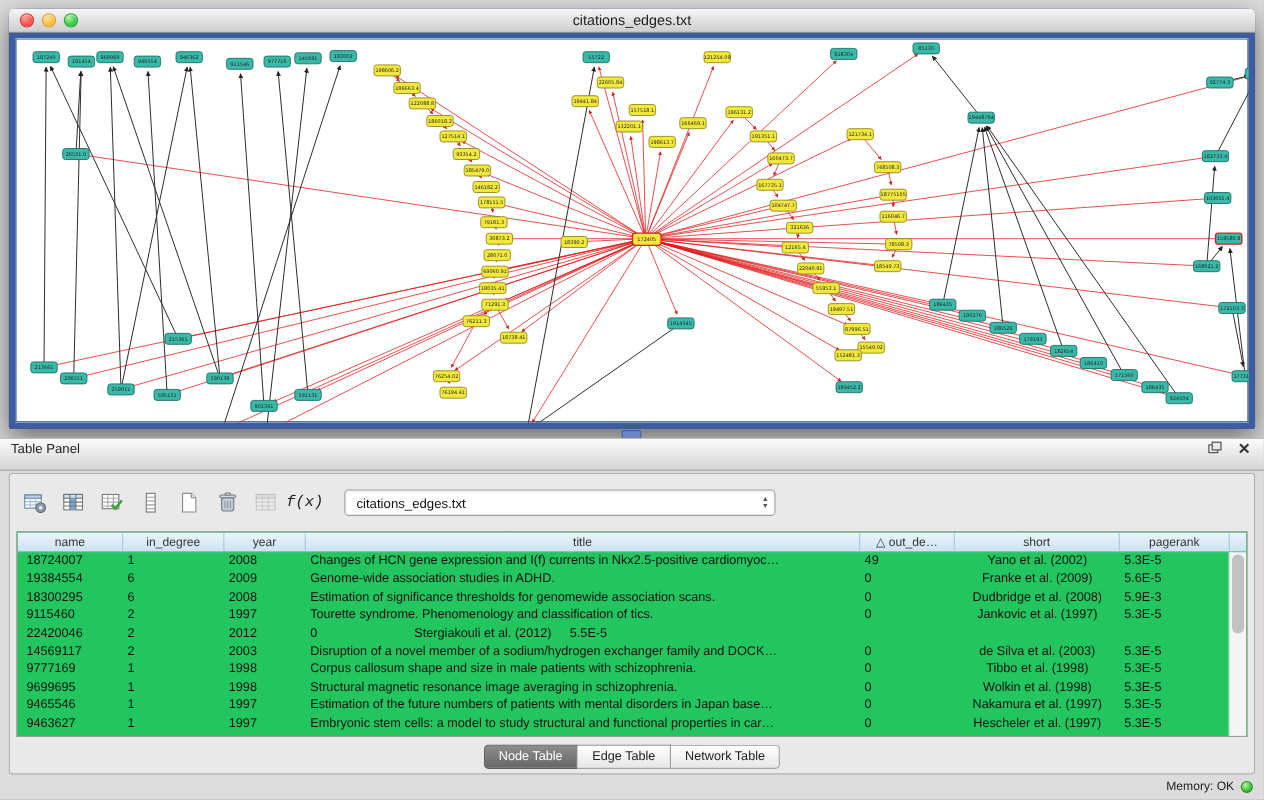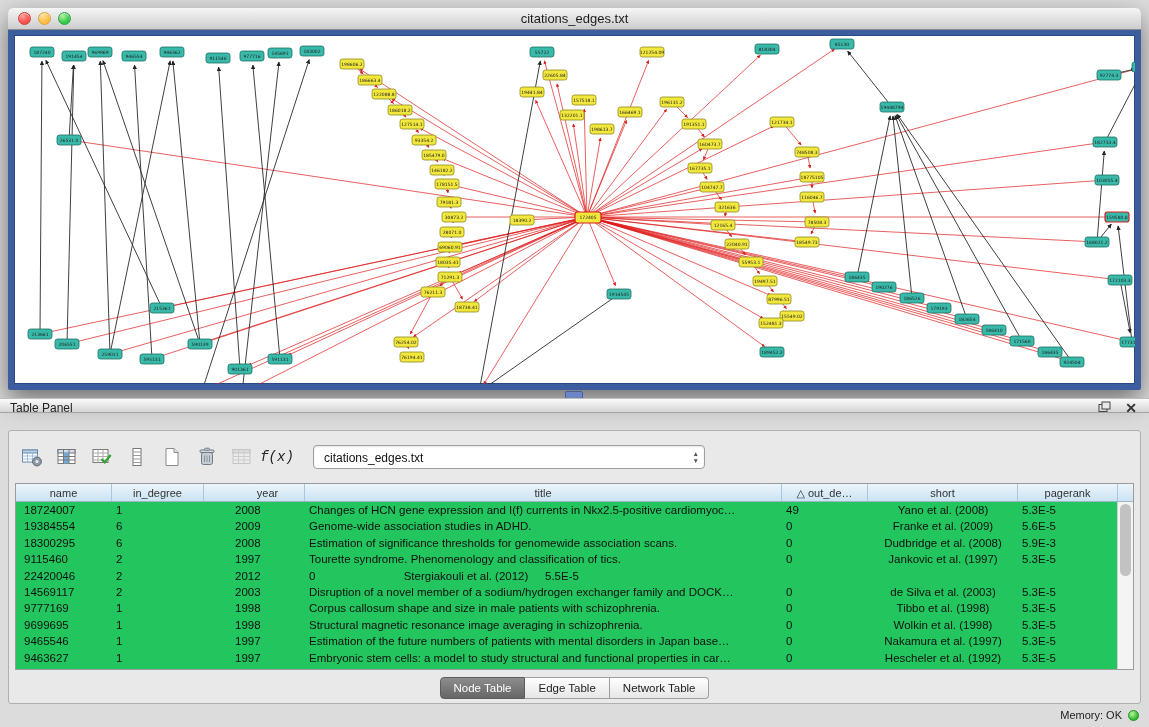--- a/index.html
+++ b/index.html
@@ -19,21 +19,21 @@
   .tl.grn{background:radial-gradient(circle at 35% 30%,#b6f3a0,#35c94c 60%);border:1px solid #2ca33e;box-sizing:border-box;}
   .wtitle{text-align:center;line-height:21px;font-size:13px;color:#1d1d1d;}
   .canvas-frame{position:absolute;left:6px;right:6px;top:27px;bottom:6px;background:#fff;
                 box-shadow:inset 0 0 0 1px #2a4a86;}
   .canvas-frame svg{display:block;width:100%;height:100%;}
   .nlab{font-family:"DejaVu Sans",sans-serif;font-size:4.5px;fill:#222;}
   .win-grip{position:absolute;left:565px;top:391px;width:16px;height:6px;background:#6b86c4;
             border-radius:2px;border:1px solid #44609e;}
 
   
-  .panel-hdr{position:absolute;left:0;top:398px;width:1149px;height:15px;box-sizing:border-box;
+  .panel-hdr{position:absolute;left:0;top:398px;width:1149px;height:30px;box-sizing:border-box;
              background:linear-gradient(#fbfbfb,#d4d4d4);border-top:1px solid #bdbdbd;
              border-bottom:1px solid #a3a3a3;font-size:12px;color:#222;line-height:18px;padding:0 10px;}
   .panel-hdr .hicons{position:absolute;right:12px;top:0;height:19px;display:flex;align-items:center;gap:14px;}
   .close-x{font-size:14px;font-weight:bold;color:#333;line-height:19px;cursor:default;}
 
   
   .panel-inner{position:absolute;left:8px;top:430px;width:1131px;height:272px;background:#e9e9e9;
                border:1px solid #b0b0b0;border-radius:3px;}
   .toolbar{position:absolute;left:10px;top:12px;height:28px;display:flex;align-items:center;gap:9px;}
   .icon-btn{width:26px;height:26px;display:flex;align-items:center;justify-content:center;}
@@ -47,21 +47,21 @@
   .tablebox{position:absolute;left:6px;right:6px;top:52px;height:185px;background:#22c55e;
             border:1px solid #9c9c9c;display:flex;flex-direction:column;overflow:hidden;}
   .thead{display:flex;height:18px;background:linear-gradient(#ecf5fb,#cbe3f2);
          border-bottom:1px solid #9cb6c6;padding-right:15px;box-sizing:border-box;flex:none;}
   .th{border-right:1px solid #a9c7dc;font-size:11px;color:#333;text-align:center;line-height:18px;
       overflow:hidden;white-space:nowrap;box-sizing:border-box;}
   .tbody{flex:1;position:relative;padding-right:15px;box-sizing:border-box;overflow:hidden;}
   .tr{display:flex;height:16.4px;}
   .td{font-size:11.5px;color:#111;line-height:16.4px;white-space:nowrap;overflow:hidden;
       box-sizing:border-box;padding:0 4px;}
-  .c0{width:96px;}.c1{width:92px;}.c2{width:74px;margin-left:27px;}.c3{flex:1;}.c4{width:86px;}.c5{width:150px;}.c6{width:100px;}
+  .c0{width:96px;}.c1{width:92px;}.c2{width:74px;}.c3{flex:1;}.c4{width:86px;}.c5{width:150px;}.c6{width:100px;}
   .td.c0{padding-left:8px;}
   .td.c5{text-align:center;}
   .vscroll{position:absolute;right:0;top:18px;bottom:0;width:15px;background:#f4f4f4;border-left:1px solid #cfcfcf;}
   .vthumb{position:absolute;left:2px;right:2px;top:2px;height:72px;background:#c2c2c2;border-radius:6px;}
 
   .tabs{position:absolute;left:0;right:0;top:246px;display:flex;justify-content:center;}
   .tab{height:20px;line-height:20px;padding:0 13px;font-size:11.5px;color:#222;
        background:linear-gradient(#fefefe,#e6e6e6);border:1px solid #9f9f9f;border-left:none;}
   .tab:first-child{border-left:1px solid #9f9f9f;border-radius:4px 0 0 4px;}
   .tab:last-child{border-radius:0 4px 4px 0;}
@@ -679,21 +679,21 @@
           <div class="th c5">short</div>
           <div class="th c6">pagerank</div>
         </div>
       <div class="tbody" id="tbody">
           <div class="tr">
             <div class="td c0">18724007</div>
             <div class="td c1">1</div>
             <div class="td c2">2008</div>
             <div class="td c3">Changes of HCN gene expression and I(f) currents in Nkx2.5-positive cardiomyoc…</div>
             <div class="td c4">49</div>
-            <div class="td c5">Yano et al. (2008)</div>
+            <div class="td c5">Yano et al. (2002)</div>
             <div class="td c6">5.3E-5</div>
           </div>
           <div class="tr">
             <div class="td c0">19384554</div>
             <div class="td c1">6</div>
             <div class="td c2">2009</div>
             <div class="td c3">Genome-wide association studies in ADHD.</div>
             <div class="td c4">0</div>
             <div class="td c5">Franke et al. (2009)</div>
             <div class="td c6">5.6E-5</div>
@@ -759,21 +759,21 @@
             <div class="td c4">0</div>
             <div class="td c5">Nakamura et al. (1997)</div>
             <div class="td c6">5.3E-5</div>
           </div>
           <div class="tr">
             <div class="td c0">9463627</div>
             <div class="td c1">1</div>
             <div class="td c2">1997</div>
             <div class="td c3">Embryonic stem cells: a model to study structural and functional properties in car…</div>
             <div class="td c4">0</div>
-            <div class="td c5">Hescheler et al. (1992)</div>
+            <div class="td c5">Hescheler et al. (1997)</div>
             <div class="td c6">5.3E-5</div>
           </div>
         </div>
       <div class="vscroll">
         <div class="vthumb"></div>
       </div>
     </div>
 
     <div class="tabs" id="tabs">
         <div class="tab active">Node Table</div>

